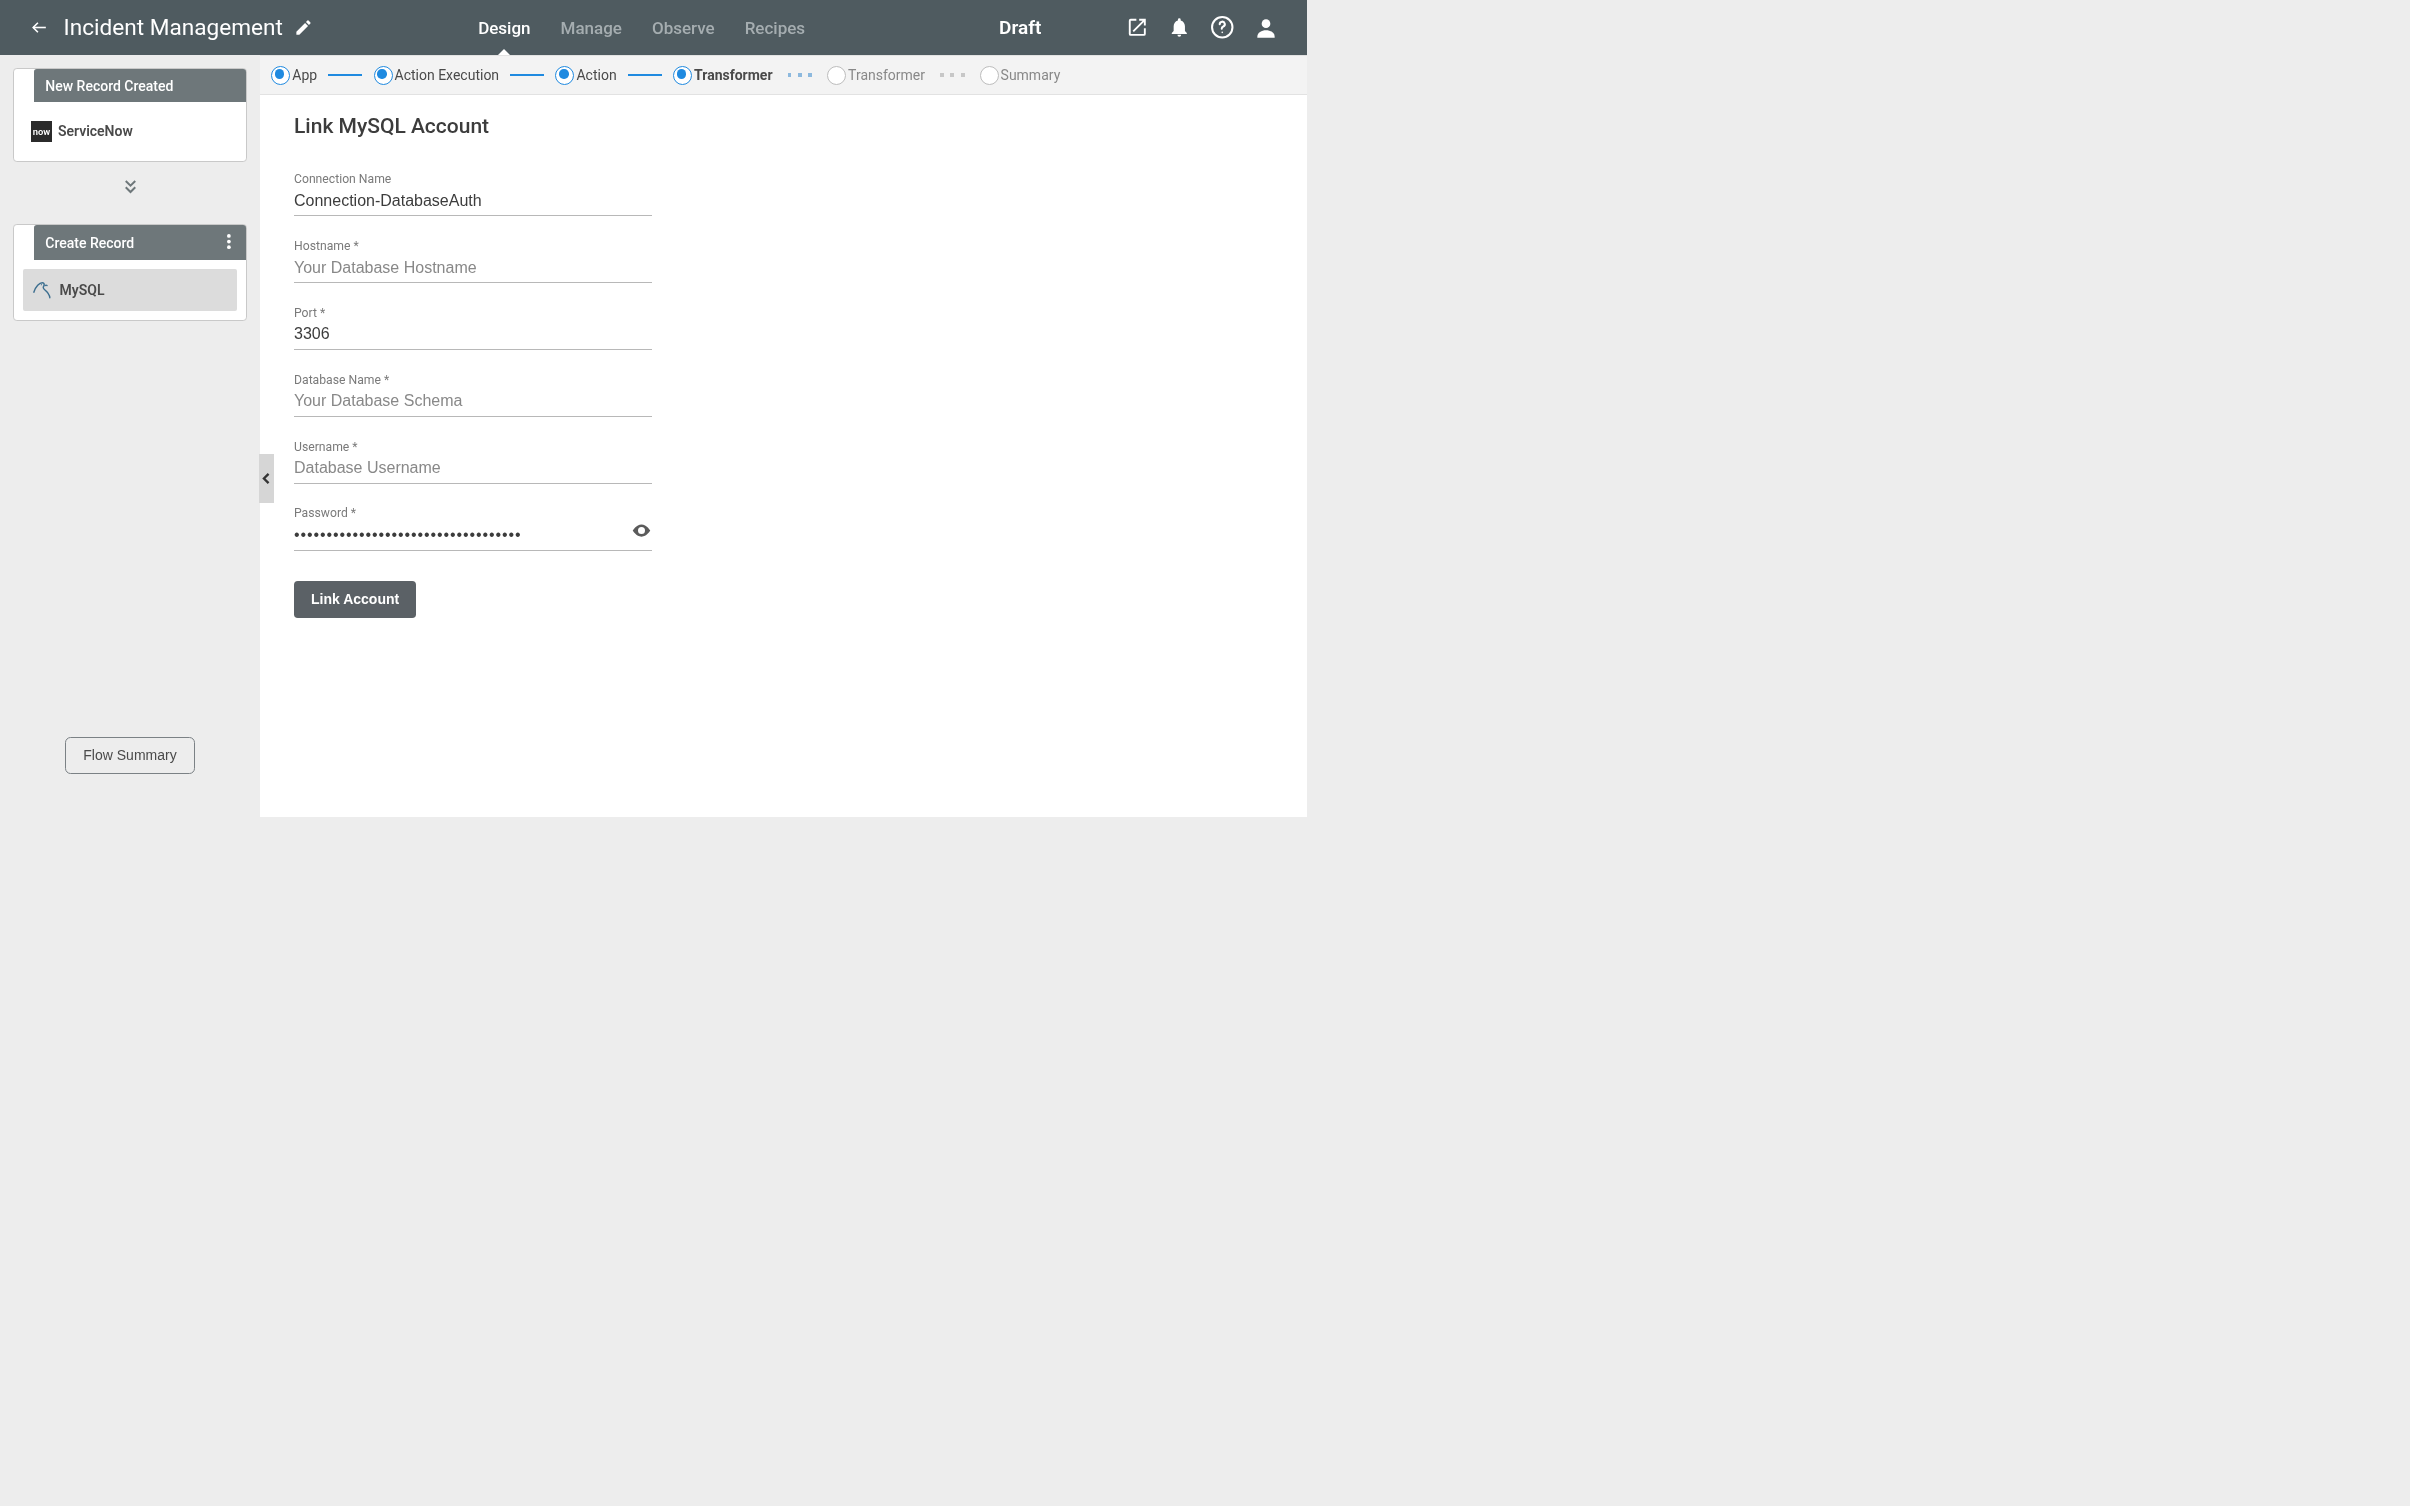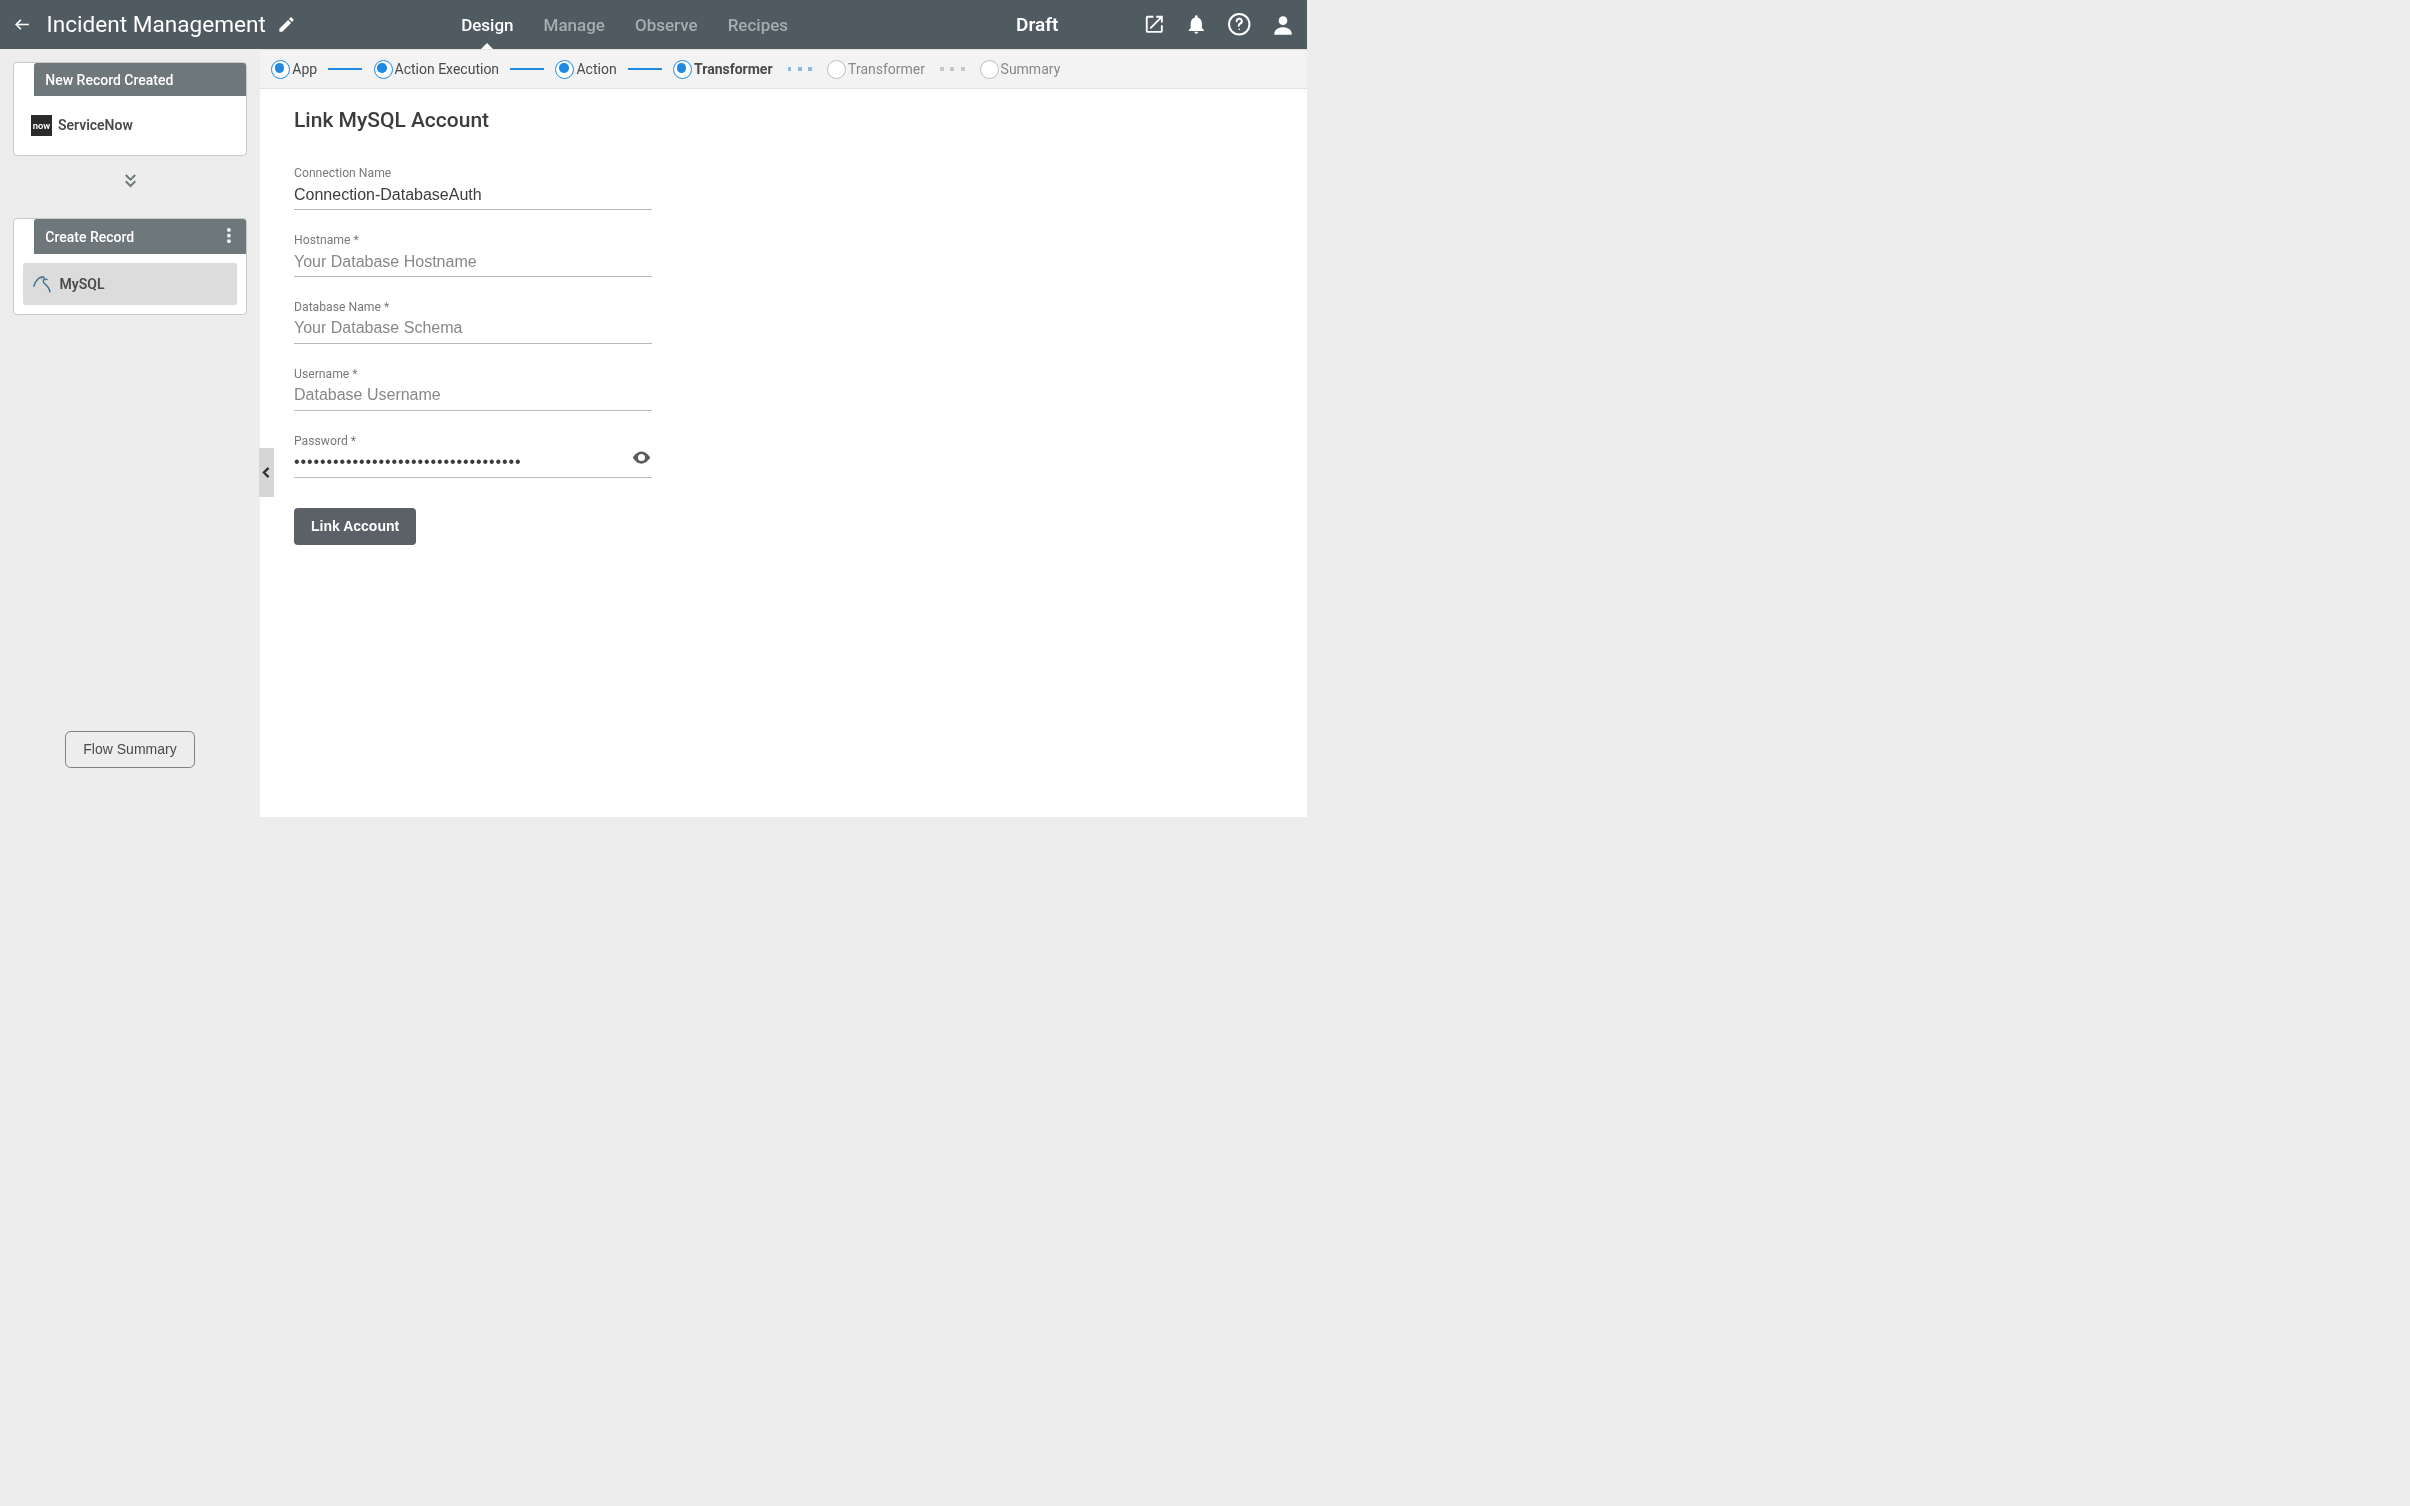--- a/index.html
+++ b/index.html
@@ -6,26 +6,26 @@
   body {
     font-family: -apple-system, BlinkMacSystemFont, "Segoe UI", Roboto, Arial, sans-serif;
     background: #ededed;
     width: 1307px;
     height: 817px;
     overflow: hidden;
   }
 
   
   .topbar {
-    height: 49px;
+    height: 55px;
     background: #4f5b60;
     color: #fff;
     display: flex;
     align-items: center;
-    padding: 0 11px;
+    padding: 0 28px;
   }
   .back-arrow { width: 22.6px; height: 22.6px; display: flex; align-items: center; justify-content: center; cursor: pointer; }
   .app-title { font-size: 22.6px; font-weight: 400; margin-left: 13px; color: #fff; }
   .edit-icon { margin-left: 11.3px; cursor: pointer; }
   .nav-tabs { display: flex; gap: 30px; margin-left: 165px; align-items: center; height: 100%; }
   .nav-tab { font-size: 17px; font-weight: 500; color: #a5adb0; cursor: pointer; position: relative; height: 100%; display: flex; align-items: center; }
   .nav-tab.active { color: #fff; }
   .nav-tab.active::after {
     content: ''; position: absolute; bottom: -0.9px; left: 50%; transform: translateX(-50%);
     width: 0; height: 0; border-left: 7.5px solid transparent; border-right: 7.5px solid transparent; border-bottom: 7.5px solid #fff;
@@ -301,20 +301,24 @@
       <div class="field">
         <label class="field-label">Connection Name</label>
         <input class="field-input" value="Connection-DatabaseAuth" style="">
       </div>
 
       <div class="field">
         <label class="field-label">Hostname *</label>
         <input class="field-input" placeholder="Your Database Hostname" style="">
       </div>
 
+      <div class="field">
+        <label class="field-label">Port *</label>
+        <input class="field-input" value="3306" style="">
+      </div>
 
       <div class="field">
         <label class="field-label">Database Name *</label>
         <input class="field-input" placeholder="Your Database Schema" style="">
       </div>
 
       <div class="field">
         <label class="field-label">Username *</label>
         <input class="field-input" placeholder="Database Username" style="">
       </div>

